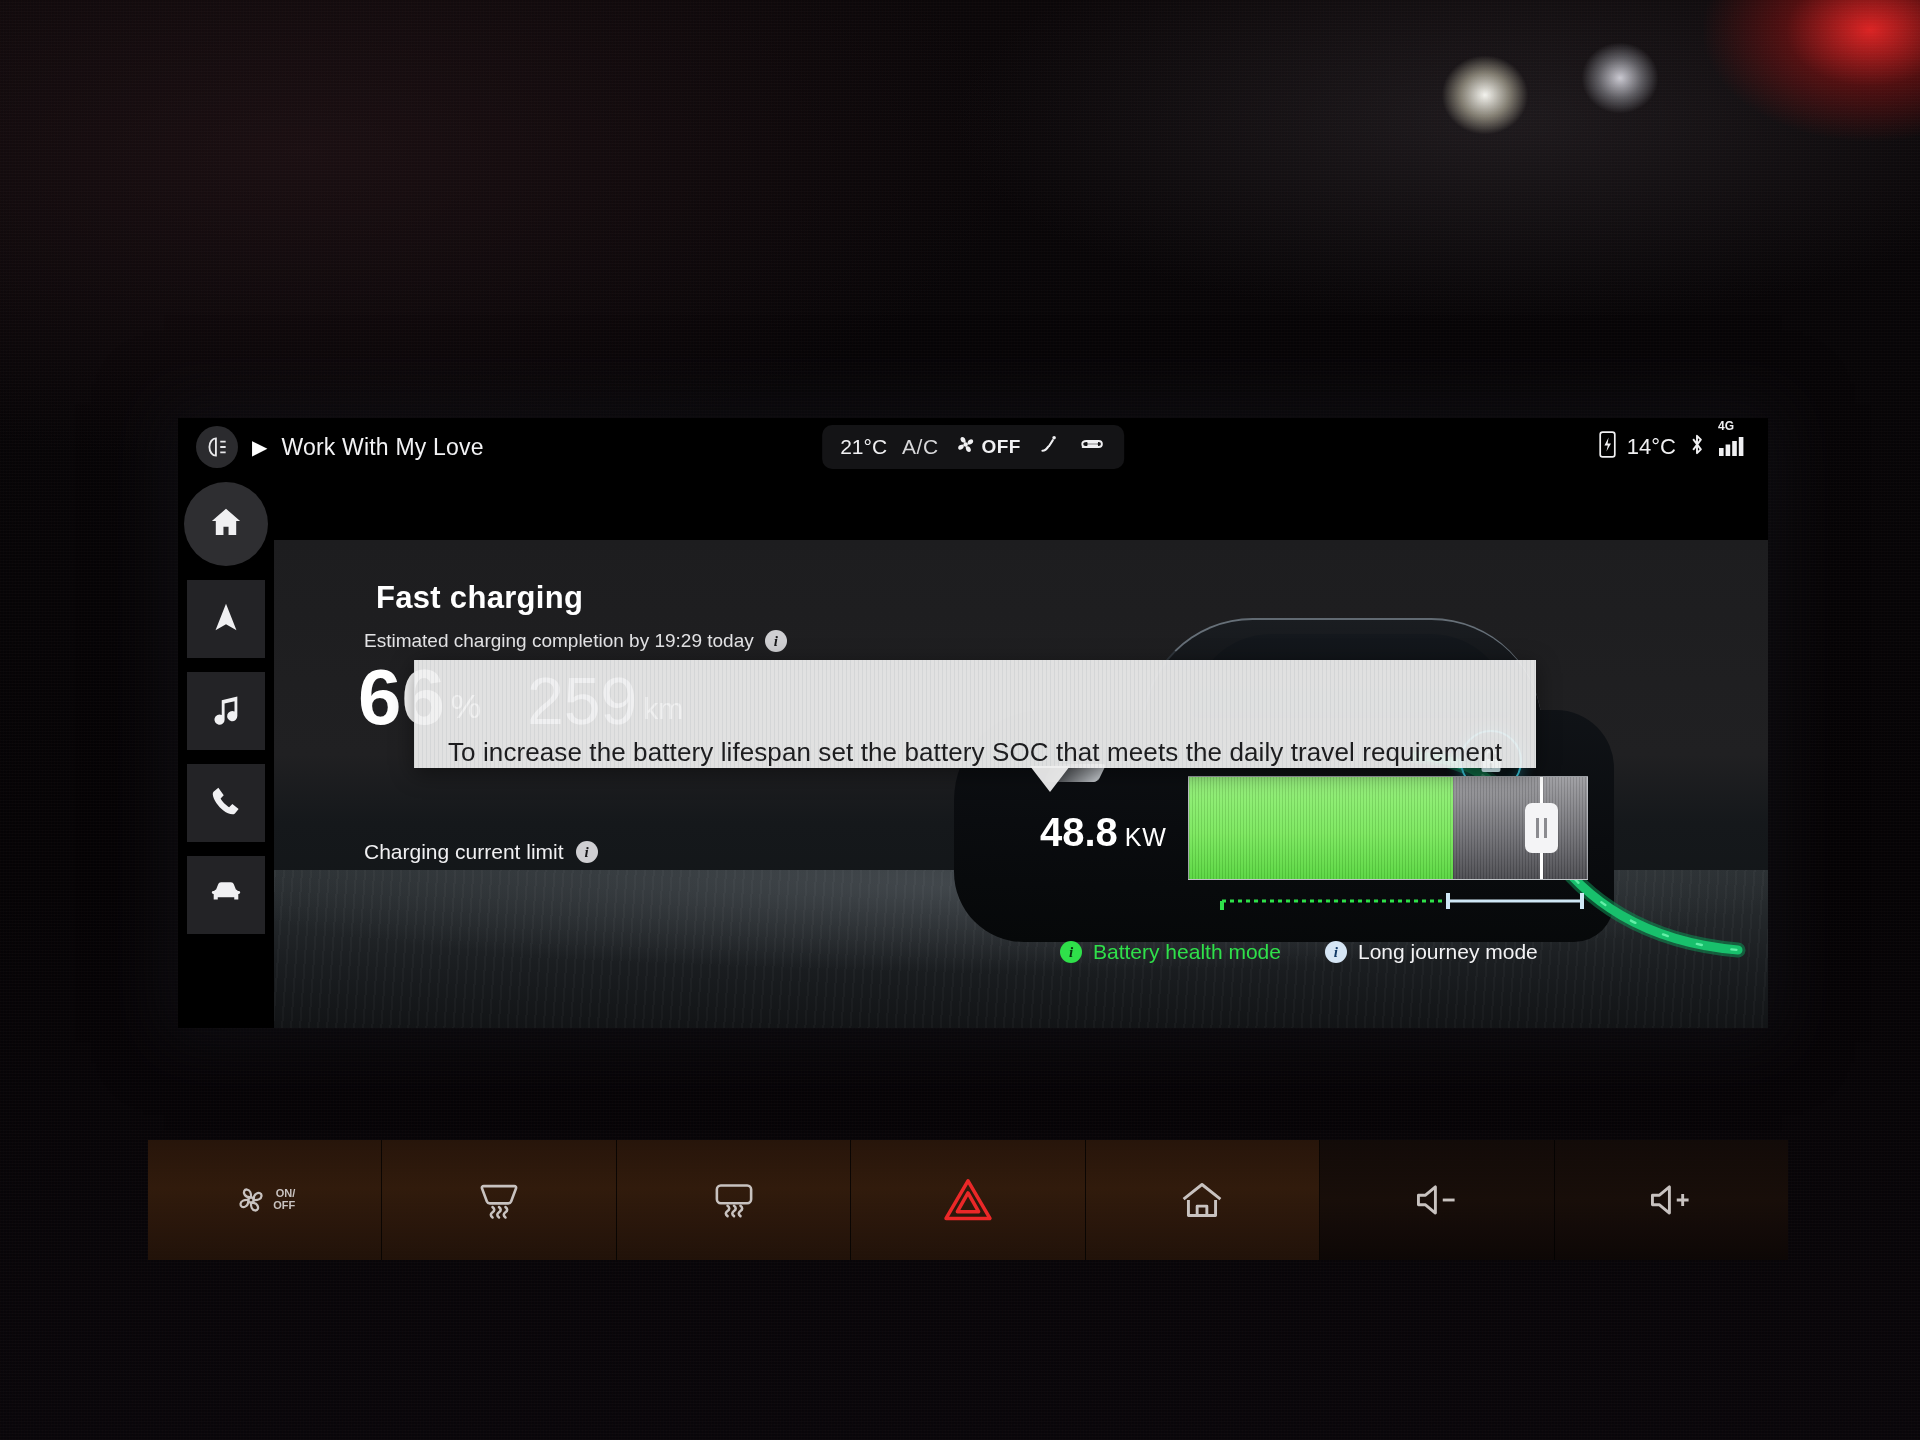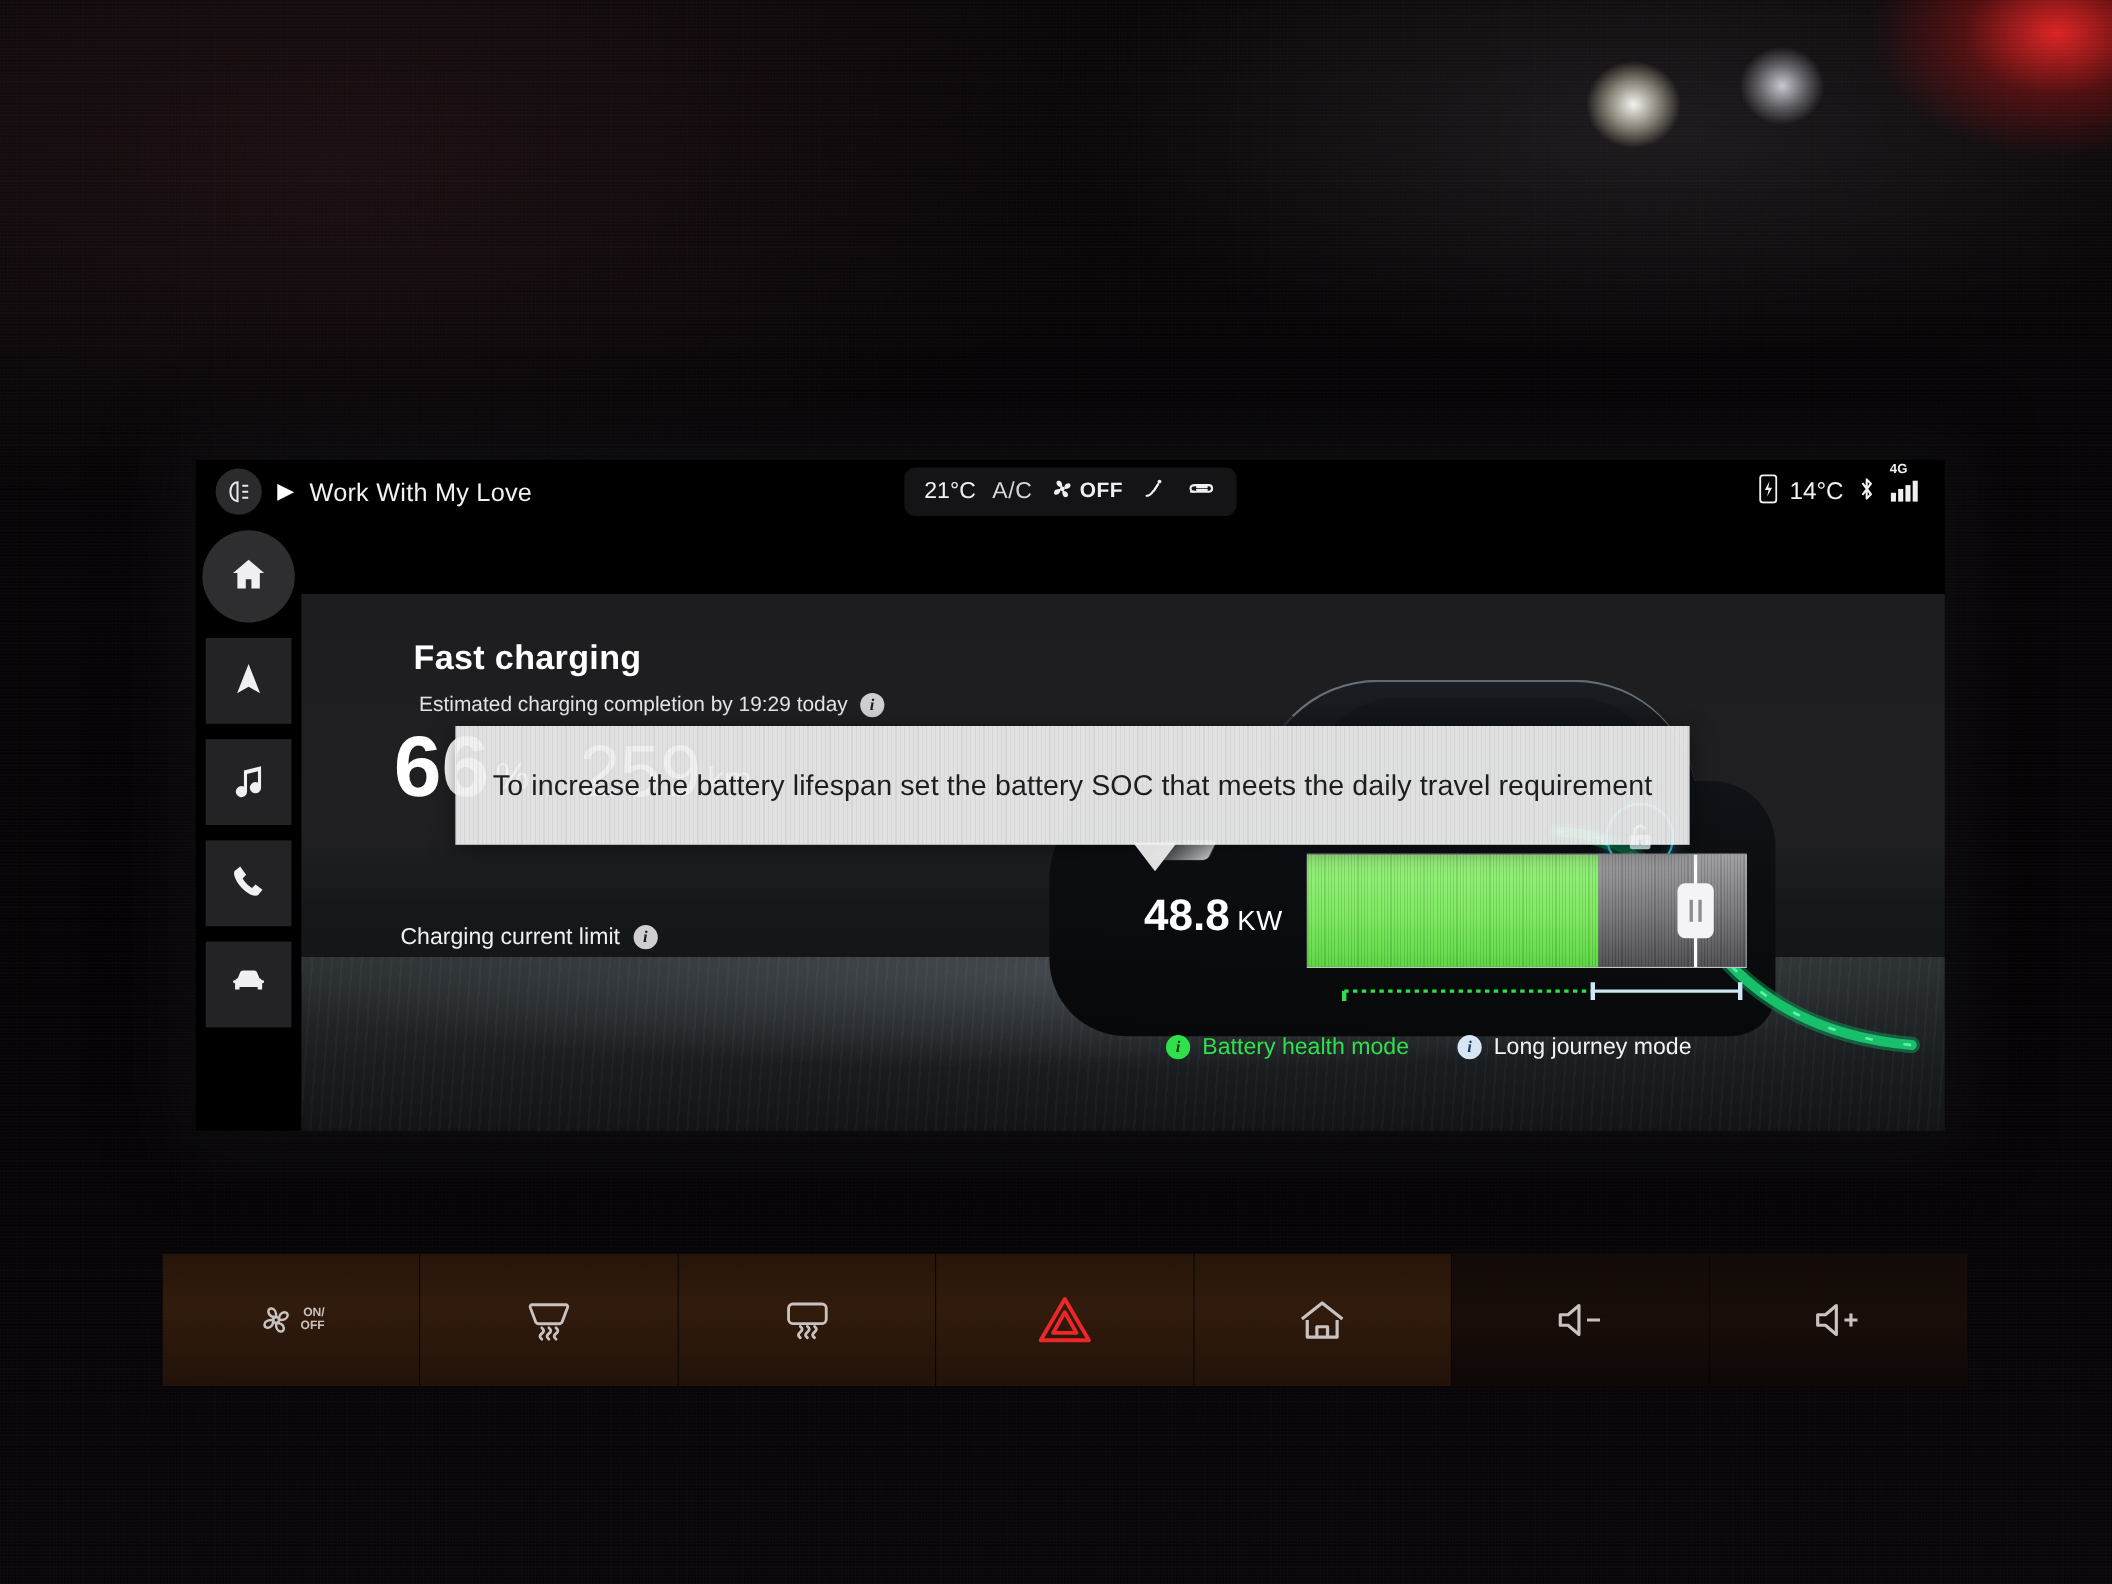--- a/index.html
+++ b/index.html
@@ -190,21 +190,21 @@
     background:rgba(10,26,30,.55);
     box-shadow:0 0 14px 2px rgba(48,190,214,.40), inset 0 0 10px rgba(48,190,214,.25);
   }
 
   
   #head-title{
     position:absolute; left:90px; top:40px;
     color:#ffffff; font-size:31px; font-weight:600; letter-spacing:.3px;margin-left:12px;
   }
   #head-sub{
-    position:absolute; left:107px; top:90px;
+    position:absolute; left:90px; top:90px;
     display:flex; align-items:center; gap:11px;
     color:#e3e3e5; font-size:19px;
   }
   #soc-row{
     position:absolute; left:84px; top:120px;
     display:flex; align-items:flex-end; gap:6px;
     color:#ffffff;
   }
   #soc-num{ font-size:78px; font-weight:600; line-height:.95; }
   #soc-unit{ font-size:34px; font-weight:500; padding-bottom:8px; }
@@ -294,21 +294,21 @@
   }
   .legend-item{ display:flex; align-items:center; gap:11px; }
   #legend-health{ color:#2fe04a; }
   #legend-long{ color:#f2f2f4; }
 
   
   #tooltip{
     position:absolute; left:414px; top:660px;
     width:1122px; height:108px;
     background:rgba(240,240,240,.93);
-    display:flex; align-items:center; justify-content:center;
+    display:flex; align-items:flex-end; justify-content:center;
     box-shadow:0 5px 22px rgba(0,0,0,.45);
     z-index:40;
   }
   #tooltip:before{
     content:""; position:absolute; inset:0;
     background:repeating-linear-gradient(90deg, rgba(130,140,150,.13) 0 1px, rgba(0,0,0,0) 1px 4px);
     pointer-events:none;
   }
   #tooltip-text{
     position:relative; z-index:2;

